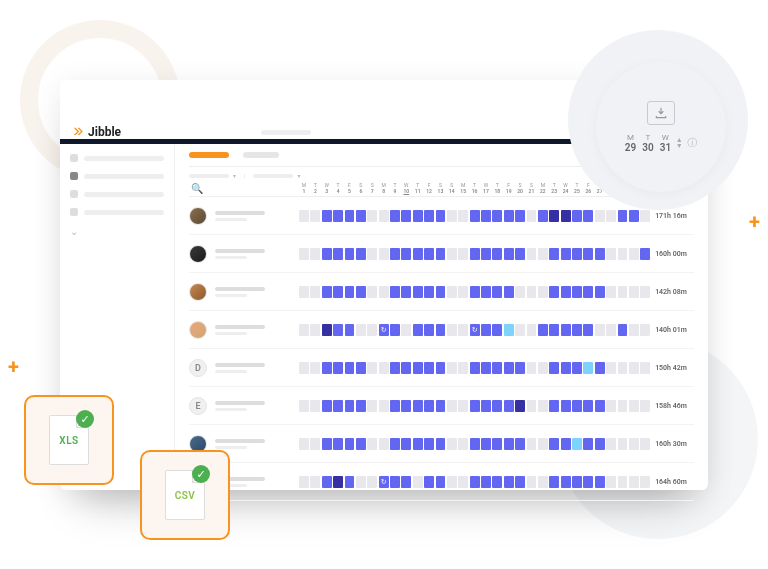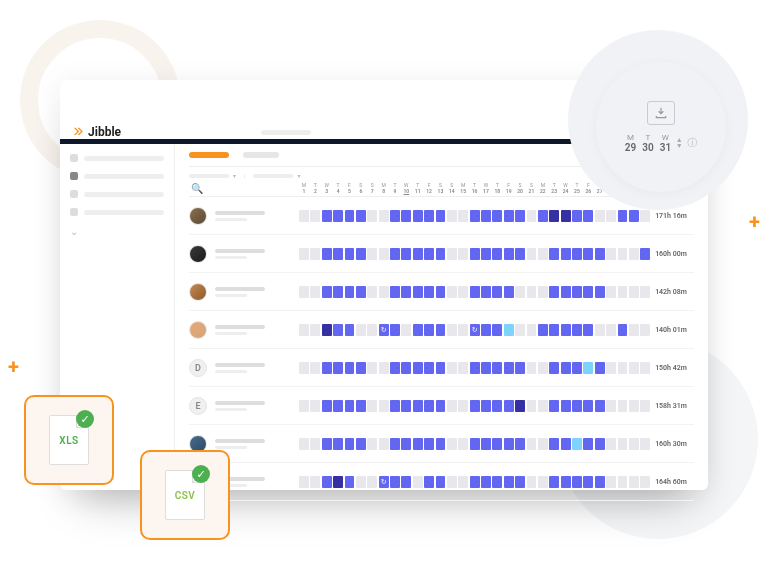--- a/index.html
+++ b/index.html
@@ -541,21 +541,21 @@
                 <div class="cell f"></div>
                 <div class="cell f"></div>
                 <div class="cell f"></div>
                 <div class="cell f"></div>
                 <div class="cell f"></div>
                 <div class="cell o"></div>
                 <div class="cell o"></div>
                 <div class="cell o"></div>
                 <div class="cell o"></div>
               </div>
-              <div class="total-col">158h 31m</div>
+              <div class="total-col">158h 46m</div>
             </div>
             <div class="data-row">
               <div class="member-col">
                 <div class="avatar c7"></div>
                 <div class="name-ph">
                   <div class="l1"></div>
                   <div class="l2"></div>
                 </div>
               </div>
               <div class="cells">

